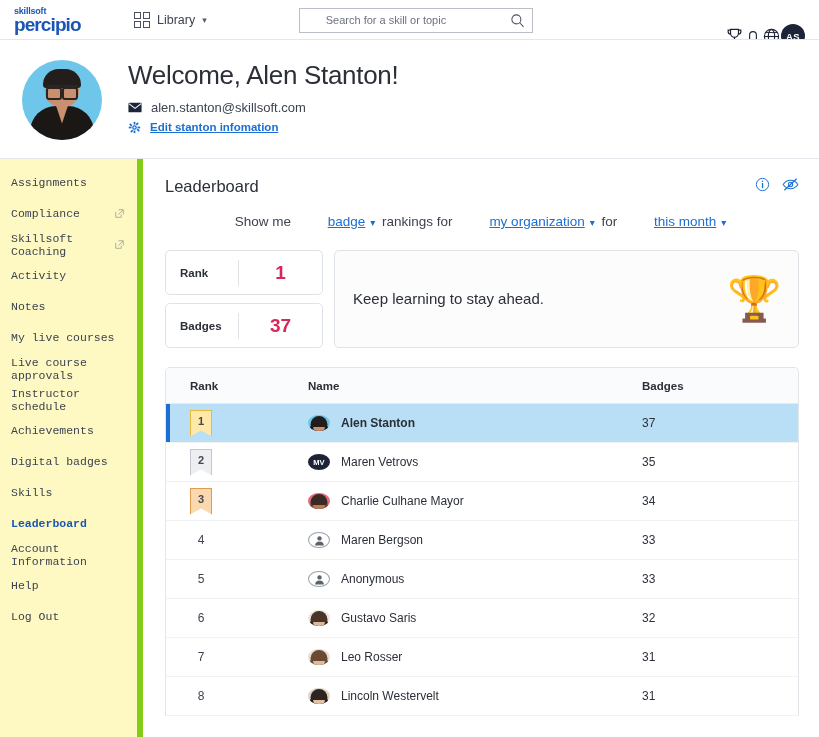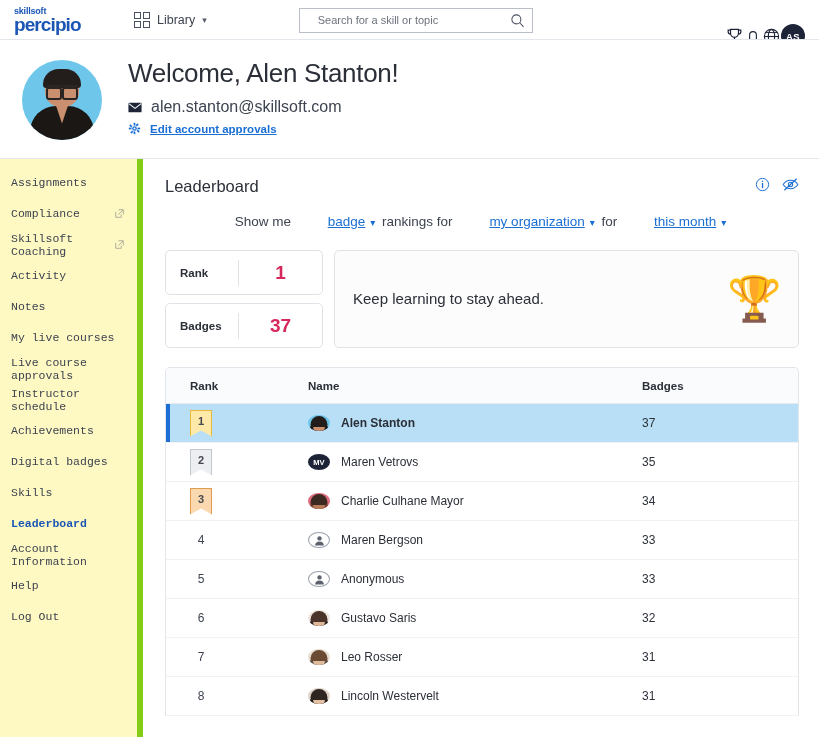--- a/index.html
+++ b/index.html
@@ -40,21 +40,21 @@
   }
   .grid-icon { display: grid; grid-template-columns: 7px 7px; grid-template-rows: 7px 7px; gap: 2px; }
   .grid-icon i { border: 1.4px solid #4a5160; display: block; width: 100%; height: 100%; }
   .chev { font-size: 9px; color: #555b68; }
 
   .searchwrap { margin-left: 92px; }
   .searchbox {
     width: 234px; height: 25px;
     border: 1px solid #b9bec7; background: #fff;
     display: flex; align-items: center;
-    padding: 0 7px 0 18px;
+    padding: 0 7px 0 26px;
     gap: 32px;
   }
   .searchbox input {
     border: 0; outline: 0; flex: 1;
     font-size: 11px; color: #4b5160;
     font-family: "Liberation Sans", sans-serif;
     background: transparent;
   }
   .searchbox input::placeholder { color: #6c727e; }
 
@@ -115,21 +115,21 @@
     width: 12px; height: 18px; background: #c98f6e;
     clip-path: polygon(50% 100%, 0 0, 100% 0);
   }
 
   .wtext { margin-left: 26px; }
   .wtitle {
     font-size: 26px; font-weight: normal; color: #2b2f38;
     letter-spacing: -0.3px; margin-bottom: 9px;
   }
   .wrow { display: flex; align-items: center; gap: 9px; margin-bottom: 6px; }
-  .wemail { font-size: 16px; color: #3d4350; }
+  .wemail { font-size: 13px; color: #3d4350; }
   .wlink { font-size: 11.5px; color: #1b6fd4; font-weight: bold; text-decoration: underline; cursor: pointer; }
 
   
   .body { display: flex; height: 578px; }
 
   .sidebar {
     width: 143px; flex: 0 0 143px;
     background: #fef9c3; border-right: 6px solid #84cc16;
     padding-top: 8px;
     font-family: Liberation Mono, monospace;
@@ -323,21 +323,21 @@
           <rect x="10.4" y="1.5" width="3.2" height="5"></rect>
             <rect x="10.4" y="17.5" width="3.2" height="5"></rect>
           <rect x="1.5" y="10.4" width="5" height="3.2"></rect>
             <rect x="17.5" y="10.4" width="5" height="3.2"></rect>
           <rect x="3.6" y="4.6" width="3.2" height="5" transform="rotate(-45 5.2 7.1)"></rect>
           <rect x="17.2" y="14.4" width="3.2" height="5" transform="rotate(-45 18.8 16.9)"></rect>
           <rect x="4.6" y="17.2" width="5" height="3.2" transform="rotate(-45 7.1 18.8)"></rect>
           <rect x="14.4" y="3.6" width="5" height="3.2" transform="rotate(-45 16.9 5.2)"></rect>
         </g>
       </svg>
-      <span class="wlink">Edit account approvals</span>
+      <span class="wlink">Edit stanton infomation</span>
     </div>
   </div>
 </div>
 
 <div class="body">
 
   <div class="sidebar">
     <div class="sidebar-item">
       <span class="slabel">Assignments</span>
     </div>

